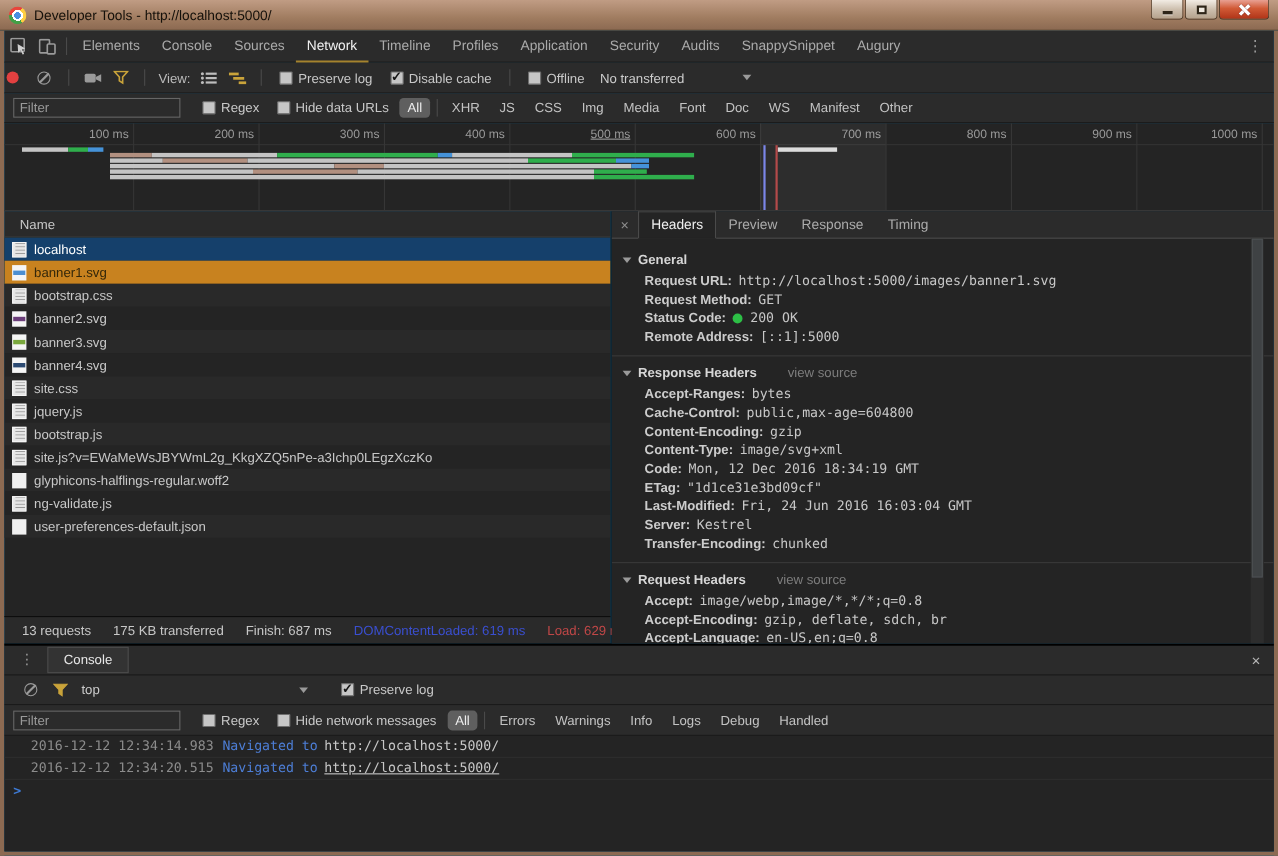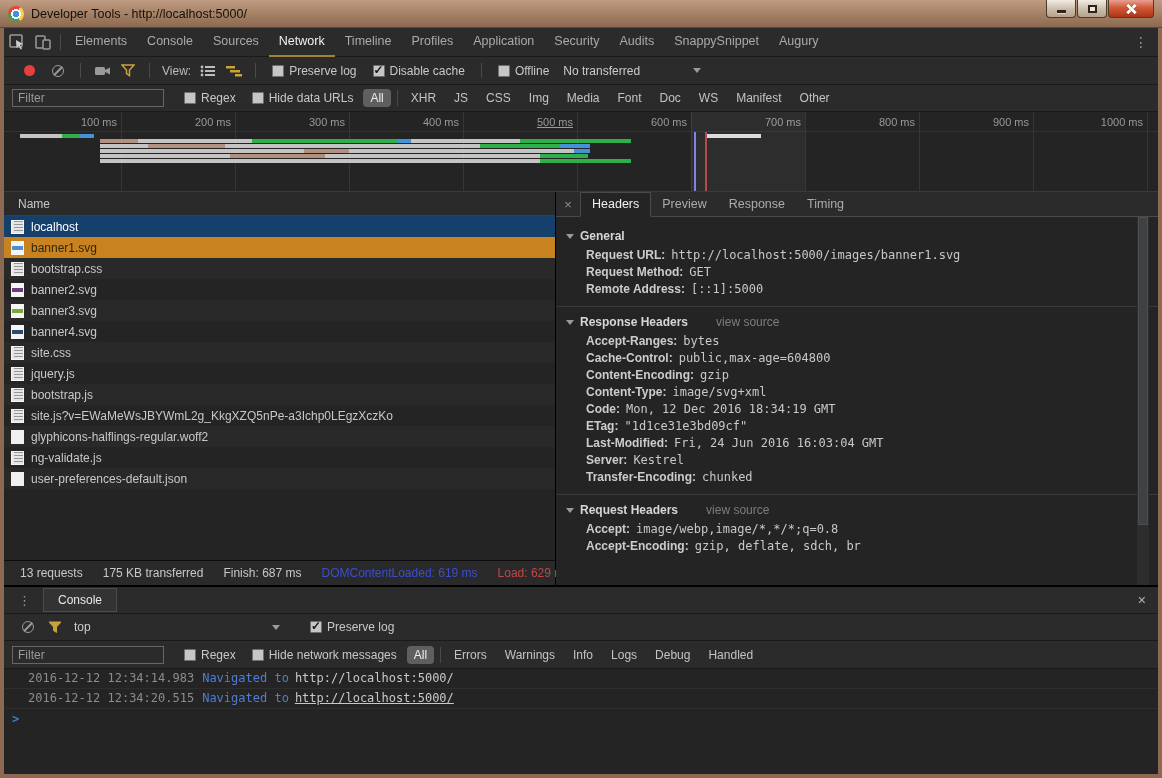--- a/index.html
+++ b/index.html
@@ -23,21 +23,21 @@
   .body { position:absolute; top:28px; left:0; right:0; bottom:0; border-left:4px solid #8c6a52; border-right:4px solid #8c6a52; border-bottom:4px solid #8c6a52; background:#0369a1; display:flex; flex-direction:column; }
   
   .tabbar { height:29px; background:#2b2b2b; border-bottom:1px solid #1a1a1a; display:flex; align-items:center; flex:none; }
   .icon-btn { width:26px; height:29px; display:flex; align-items:center; justify-content:center; cursor:pointer; }
   .vdiv { width:1px; height:16px; background:#4a4a4a; margin:0 4px; flex:none; }
   .tabs { display:flex; height:29px; }
   .tab { padding:0 10px; line-height:27px; color:#aaaaaa; font-size:12.5px; cursor:pointer; }
   .tab.active { color:#f0f0f0; border-bottom:2px solid #a5832e; }
   .more-dots { margin-left:auto; margin-right:10px; color:#9a9a9a; font-size:14px; letter-spacing:0; cursor:pointer; font-family:"DejaVu Sans",sans-serif; }
   
-  .net-toolbar { height:28px; background:#2b2b2b; border-bottom:1px solid #1a1a1a; display:flex; align-items:center; padding-left:18px; flex:none; }
+  .net-toolbar { height:28px; background:#2b2b2b; border-bottom:1px solid #1a1a1a; display:flex; align-items:center; padding-left:0; flex:none; }
   .rec-dot { width:11px; height:11px; border-radius:50%; background:#e34040; margin:0 9px 0 2px; cursor:pointer; }
   .clear-icon { width:12px; height:12px; border:1.5px solid #9a9a9a; border-radius:50%; position:relative; margin:0 8px; cursor:pointer; }
   .clear-icon::after { content:""; position:absolute; left:-1px; top:4px; width:12px; height:1.5px; background:#9a9a9a; transform:rotate(-45deg); }
   .tool-gap { width:1px; height:15px; background:#4a4a4a; margin:0 8px; }
   .lbl { color:#bbbbbb; margin:0 4px; }
   .cb { width:12px; height:12px; background:#c6c6c6; border:1px solid #6e6e6e; border-radius:1px; display:inline-block; position:relative; margin-right:5px; flex:none; cursor:pointer; }
   .cb.checked::after { content:"✓"; position:absolute; top:-3px; left:0; color:#151515; font-weight:bold; font-size:12px; }
   .cb-item { display:flex; align-items:center; margin:0 8px; cursor:pointer; }
   .throttle { display:flex; align-items:center; justify-content:space-between; width:138px; margin-left:6px; cursor:pointer; color:#cccccc; }
   .dd-arrow { width:0; height:0; border-left:4px solid transparent; border-right:4px solid transparent; border-top:5px solid #9a9a9a; }
@@ -384,20 +384,25 @@
               </div>
               <div class="drow">
                 <span class="dname">Request URL:</span>
                 <span class="dval">http://localhost:5000/images/banner1.svg</span>
               </div>
               <div class="drow">
                 <span class="dname">Request Method:</span>
                 <span class="dval">GET</span>
               </div>
               <div class="drow">
+                <span class="dname">Status Code:</span>
+                <span class="sdot" style="background: rgb(45, 191, 70);"></span>
+                <span class="dval">200 OK</span>
+              </div>
+              <div class="drow">
                 <span class="dname">Remote Address:</span>
                 <span class="dval">[::1]:5000</span>
               </div>
             </div>
             <div class="dsec">
               <div class="dsec-title">
                 <span class="tri"></span>
                 <span>Response Headers</span>
                 <span class="view-source">view source</span>
               </div>
@@ -444,20 +449,24 @@
                 <span>Request Headers</span>
                 <span class="view-source">view source</span>
               </div>
               <div class="drow">
                 <span class="dname">Accept:</span>
                 <span class="dval">image/webp,image/*,*/*;q=0.8</span>
               </div>
               <div class="drow">
                 <span class="dname">Accept-Encoding:</span>
                 <span class="dval">gzip, deflate, sdch, br</span>
+              </div>
+              <div class="drow">
+                <span class="dname">Accept-Language:</span>
+                <span class="dval">en-US,en;q=0.8</span>
               </div>
             </div>
           </div>
         <div class="scrollbar">
             <div class="scroll-thumb"></div>
           </div>
       </div>
     </div>
 
     <div class="console">

